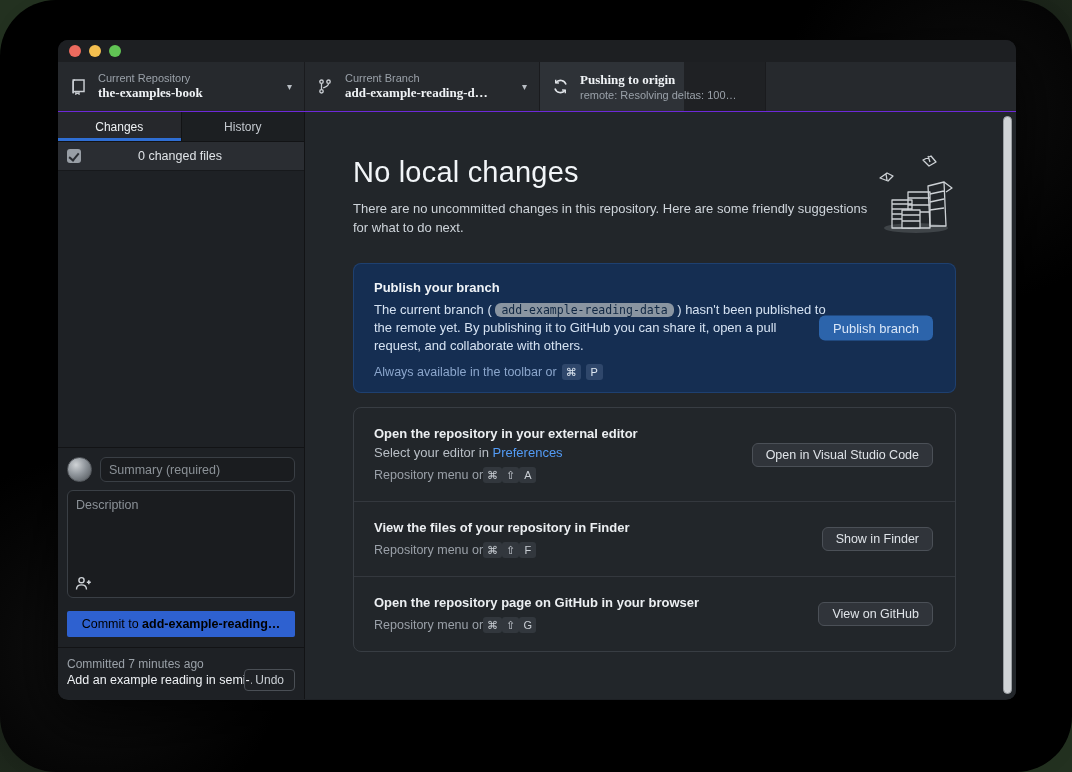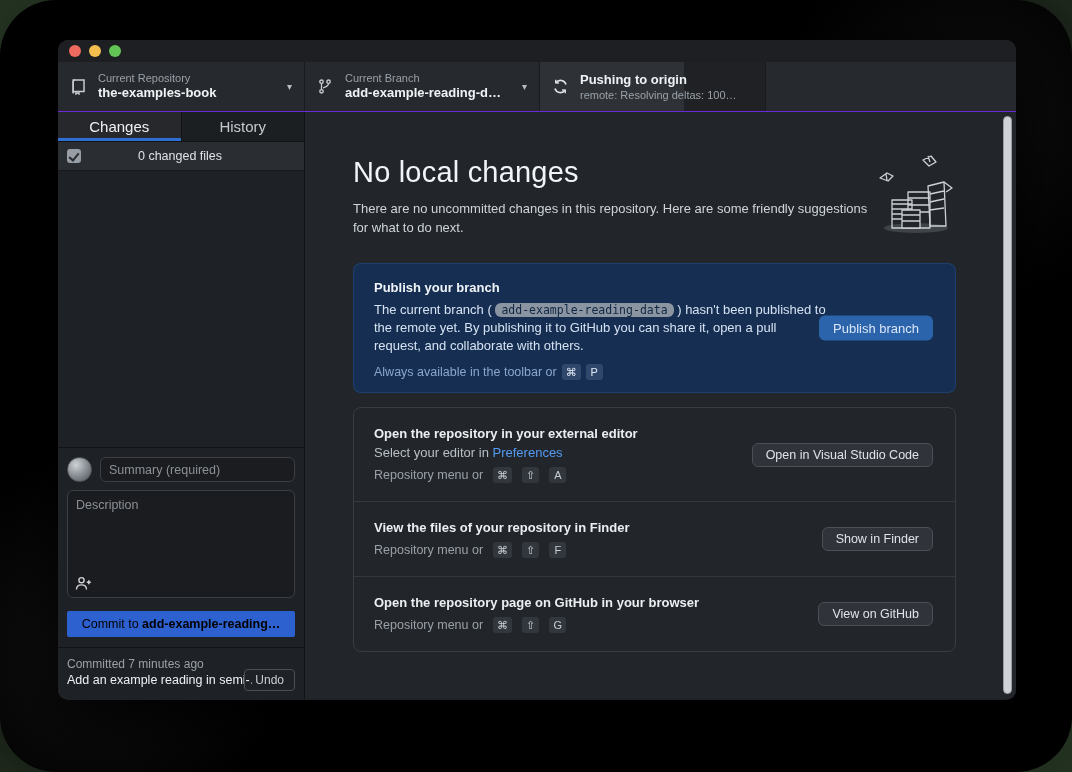--- a/index.html
+++ b/index.html
@@ -26,32 +26,32 @@
   .toolbar { height:50px; background:#26292d; display:flex; border-bottom:1px solid #6d28d9; }
   .tb-item { display:flex; align-items:center; padding:0 12px; border-right:1px solid #1a1b1e;
     position:relative; cursor:default; }
   .tb-item.repo { width:247px; } .tb-item.branch { width:235px; }
   .tb-item.push { width:226px; background:#1f2124; }
   .tb-progress { position:absolute; left:0; top:0; bottom:0; width:64%; background:#2e3237; }
   .tb-ico { width:18px; margin-right:10px; color:#c9cdd2; flex:none; position:relative; z-index:1; }
   .tb-text { flex:1; min-width:0; position:relative; z-index:1; }
   .tb-label { font-size:11px; color:#9aa1a9; line-height:13px; }
   .tb-value { font-size:13px; font-weight:bold; color:#f0f3f6; line-height:16px;
-    white-space:nowrap; overflow:hidden; }
+    white-space:nowrap; overflow:hidden;font-family:Liberation Serif, serif; }
   .tb-sub { font-size:11px; font-weight:normal; color:#9aa1a9; line-height:14px; white-space:nowrap; }
   .tb-caret { color:#b8bdc3; font-size:10px; margin-left:6px; position:relative; z-index:1; }
 
   .body-row { display:flex; height:587px; }
 
   
   .sidebar { width:247px; background:#1e2125; border-right:1px solid #121315;
     display:flex; flex-direction:column; }
   .tabbar { display:flex; height:30px; border-bottom:1px solid #121315; }
   .tab { flex:1; display:flex; align-items:center; justify-content:center;
-    font-size:15px; color:#c4c9cf; background:#1c1f22; cursor:pointer; position:relative; }
+    font-size:12px; color:#c4c9cf; background:#1c1f22; cursor:pointer; position:relative; }
   .tab.active { background:#26282c; color:#eef1f4; box-shadow:inset 0 -3px 0 #2f6ed3; }
   .tab + .tab { border-left:1px solid #121315; }
   .changed-row { height:29px; background:#2a2d32; border-bottom:1px solid #17191c;
     display:flex; align-items:center; position:relative; }
   .checkbox { width:14px; height:14px; background:#989ea5; border-radius:3px; margin-left:9px;
     position:relative; }
   .checkbox::after { content:""; position:absolute; left:4px; top:1.5px; width:4px; height:8px;
     border:solid #2a2d32; border-width:0 2px 2px 0; transform:rotate(40deg); }
   .changed-label { position:absolute; left:0; right:2px; text-align:center; font-size:12.5px; color:#dfe3e7; }
   .sidebar-fill { flex:1; }
@@ -101,21 +101,21 @@
   .pp-btn { position:absolute; right:22px; top:50%; transform:translateY(-50%);
     background:#2c64ab; border:none; border-radius:6px; color:#d9e6f8; font-size:13px;
     padding:5px 14px; cursor:pointer; font-family:"Liberation Sans", sans-serif; }
 
   .suggestions { margin-top:14px; width:603px; border:1px solid #383d43; border-radius:8px; }
   .sg-row { position:relative; padding:18px 20px; }
   .sg-row + .sg-row { border-top:1px solid #34383e; }
   .sg-title { font-weight:bold; font-size:13px; color:#eceff2; }
   .sg-line { margin-top:4px; font-size:13px; color:#b9bfc6; }
   .sg-link { color:#539bf5; cursor:pointer; }
-  .sg-hint { margin-top:7px; font-size:12.5px; color:#9aa0a8; display:flex; align-items:center; gap:10px; }
+  .sg-hint { margin-top:7px; font-size:12.5px; color:#9aa0a8; display:flex; align-items:center; gap:0; }
   .sg-btn { position:absolute; right:22px; top:50%; transform:translateY(-50%);
     background:#30343a; border:1px solid #4b5057; border-radius:6px; color:#dfe3e8;
     font-size:12.5px; padding:4px 13px; cursor:pointer; white-space:nowrap;
     font-family:"Liberation Sans", sans-serif; }
 
   .scrollbar { position:absolute; right:4px; top:4px; width:9px; height:578px;
     background:#d0d3d6; border-radius:5px; border:1px solid #9a9ea2; cursor:grab; }
 
   svg { display:block; }
 </style>

